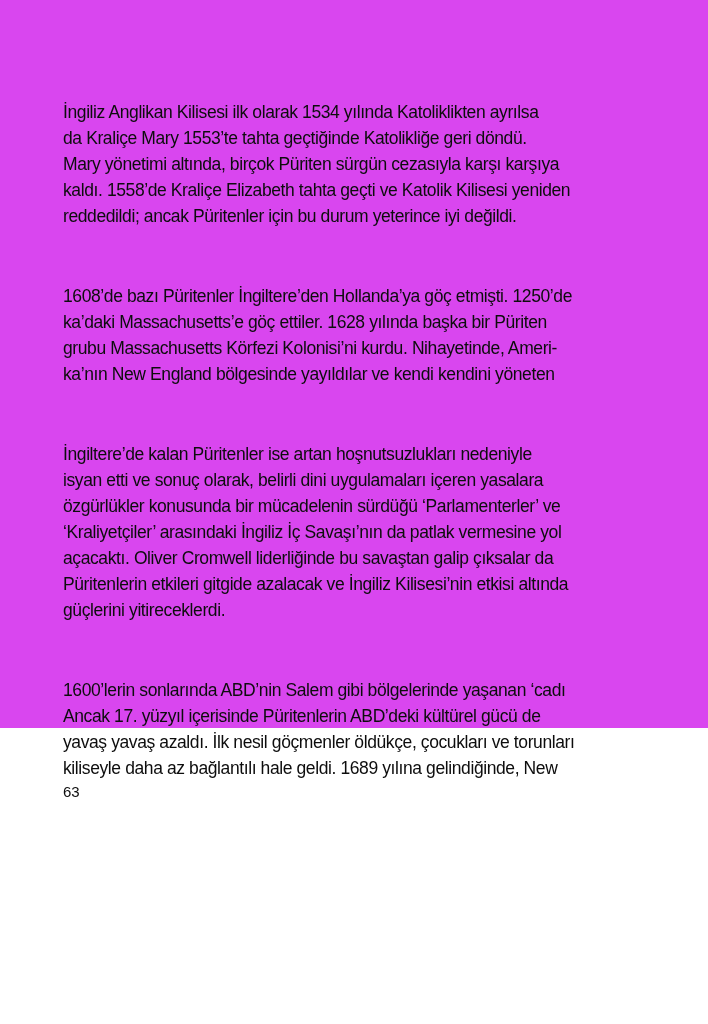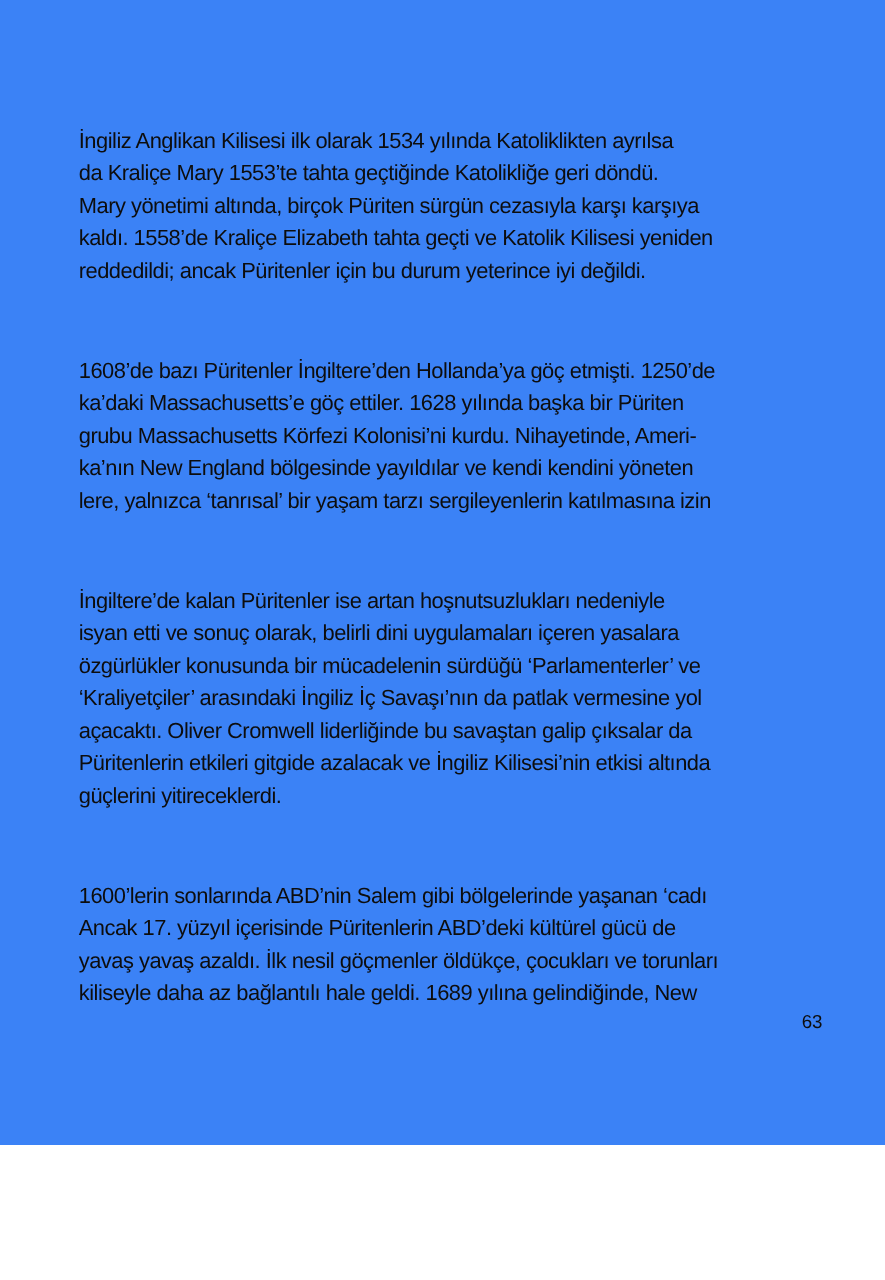--- a/index.html
+++ b/index.html
@@ -11,44 +11,44 @@
     width: 708px;
     height: 1024px;
     overflow: hidden;
     font-family: "Liberation Sans", sans-serif;
     color: #0d0d0d;
     position: relative;
   }
   .page {
     box-sizing: border-box;
     width: 708px;
-    height: 916px;
+    height: 728px;
     padding: 99px 50px 0 63px;
-    background: #3b82f6;
+    background: #d946ef;
   }
   .para {
     margin: 0 0 54px 0;
     padding: 0;
   }
   .para:last-child {
     margin-bottom: 0;
   }
   .line {
     display: block;
     white-space: nowrap;
     font-size: 17.5px;
     line-height: 26px;
     letter-spacing: -0.4px;
     font-weight: 400;
     color: #0d0d0d;
   }
   .page-footer {
     margin-top: 1px;
     width: 595px;
-    text-align: right;
+    text-align: left;
   }
   .page-number {
     display: inline-block;
     font-size: 15px;
     line-height: 20px;
     color: #0d0d0d;
   }
 </style>
 </head>
 <body>
@@ -62,21 +62,20 @@
       <span class="line">Mary yönetimi altında, birçok Püriten sürgün cezasıyla karşı karşıya</span>
       <span class="line">kaldı. 1558’de Kraliçe Elizabeth tahta geçti ve Katolik Kilisesi yeniden</span>
       <span class="line">reddedildi; ancak Püritenler için bu durum yeterince iyi değildi.</span>
     </p>
 
     <p class="para">
       <span class="line">1608’de bazı Püritenler İngiltere’den Hollanda’ya göç etmişti. 1250’de</span>
       <span class="line">ka’daki Massachusetts’e göç ettiler. 1628 yılında başka bir Püriten</span>
       <span class="line">grubu Massachusetts Körfezi Kolonisi’ni kurdu. Nihayetinde, Ameri-</span>
       <span class="line">ka’nın New England bölgesinde yayıldılar ve kendi kendini yöneten</span>
-      <span class="line">lere, yalnızca ‘tanrısal’ bir yaşam tarzı sergileyenlerin katılmasına izin</span>
     </p>
 
     <p class="para">
       <span class="line">İngiltere’de kalan Püritenler ise artan hoşnutsuzlukları nedeniyle</span>
       <span class="line">isyan etti ve sonuç olarak, belirli dini uygulamaları içeren yasalara</span>
       <span class="line">özgürlükler konusunda bir mücadelenin sürdüğü ‘Parlamenterler’ ve</span>
       <span class="line">‘Kraliyetçiler’ arasındaki İngiliz İç Savaşı’nın da patlak vermesine yol</span>
       <span class="line">açacaktı. Oliver Cromwell liderliğinde bu savaştan galip çıksalar da</span>
       <span class="line">Püritenlerin etkileri gitgide azalacak ve İngiliz Kilisesi’nin etkisi altında</span>
       <span class="line">güçlerini yitireceklerdi.</span>

